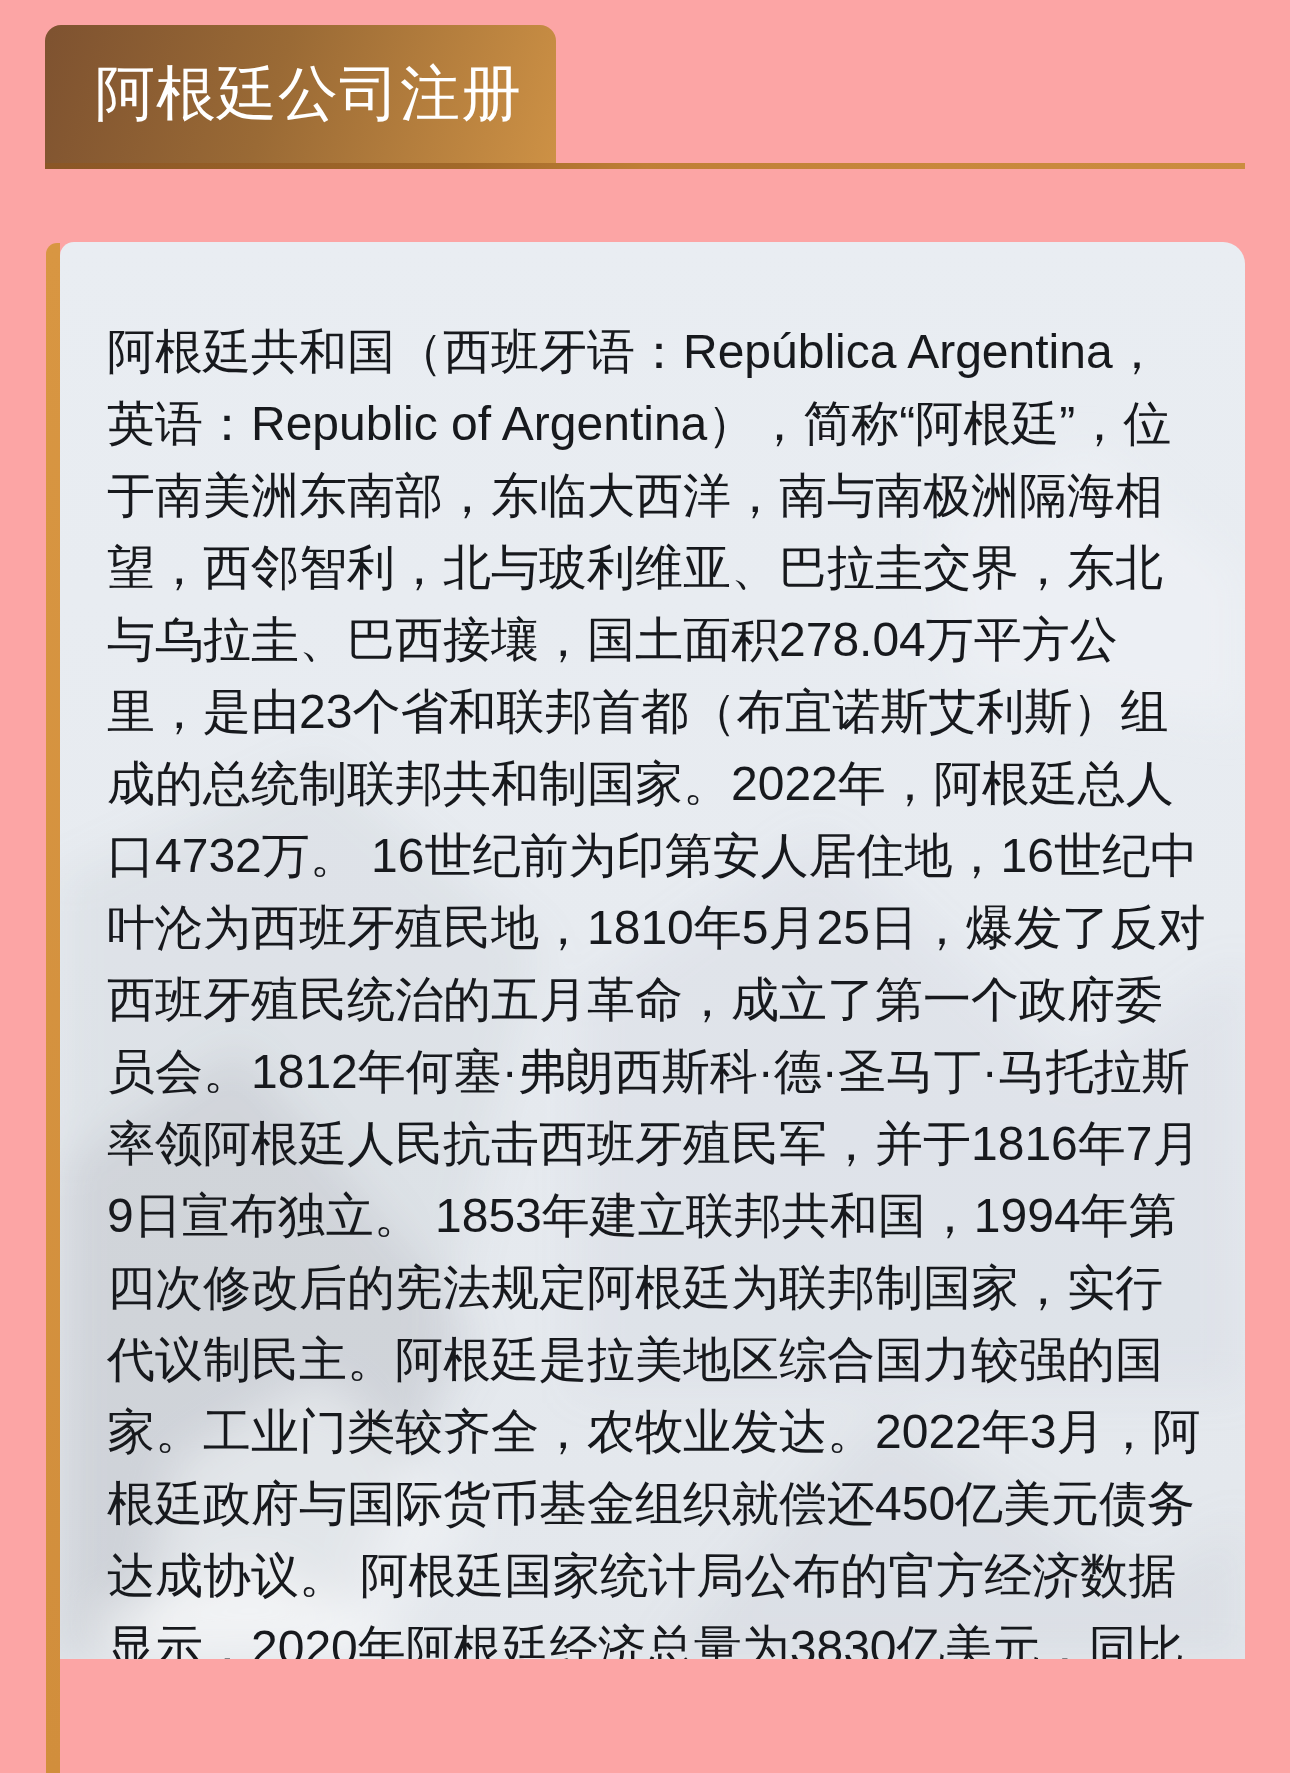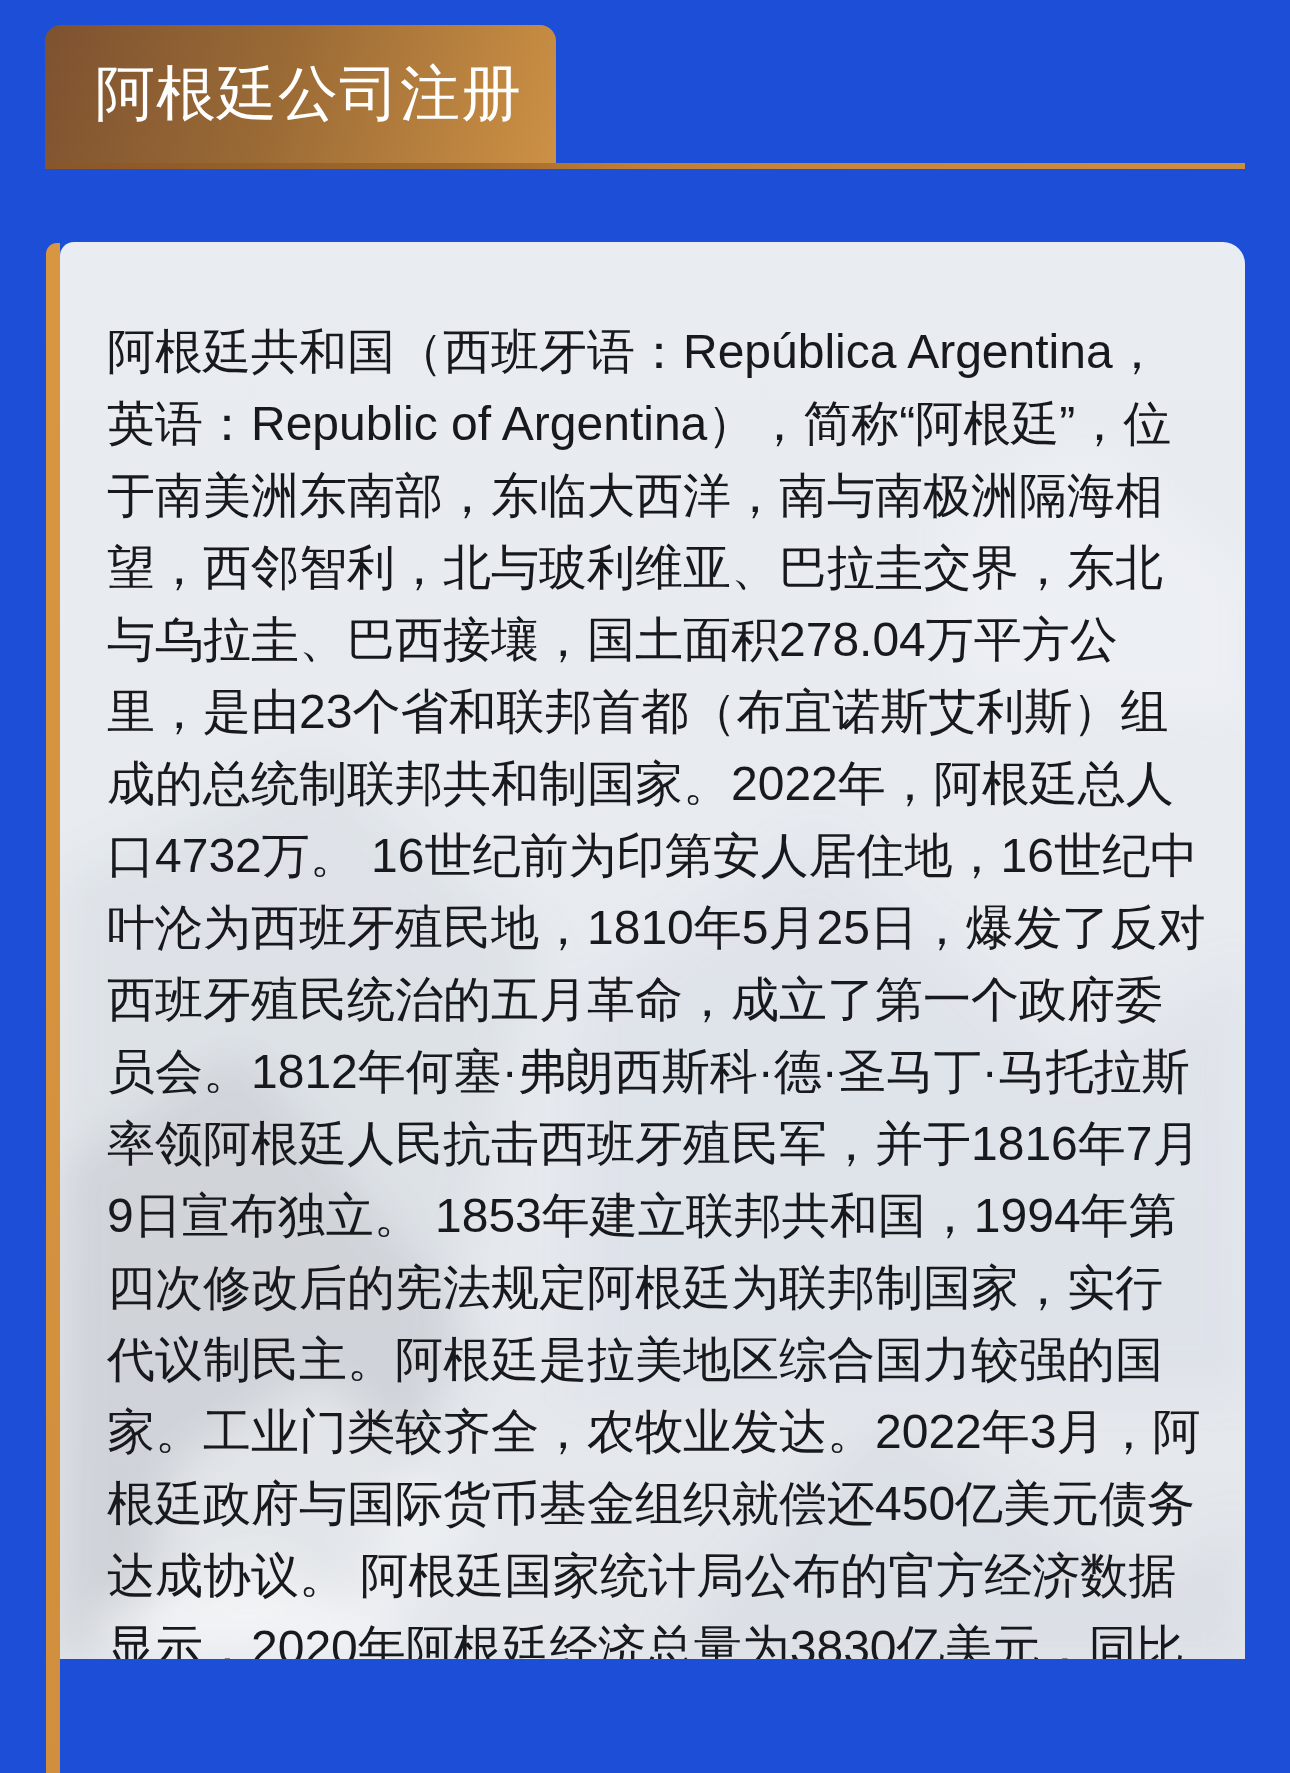--- a/index.html
+++ b/index.html
@@ -5,21 +5,21 @@
   html, body {
     margin: 0;
     padding: 0;
     background: #ffffff;
     font-family: "Liberation Sans", sans-serif;
   }
   .page {
     position: relative;
     width: 1290px;
     height: 1773px;
-    background: #1d4ed8;
+    background: #fca5a5;
     overflow: hidden;
   }
 
   
   .title-badge {
     position: absolute;
     left: 45px;
     top: 25px;
     width: 511px;
     height: 138px;

